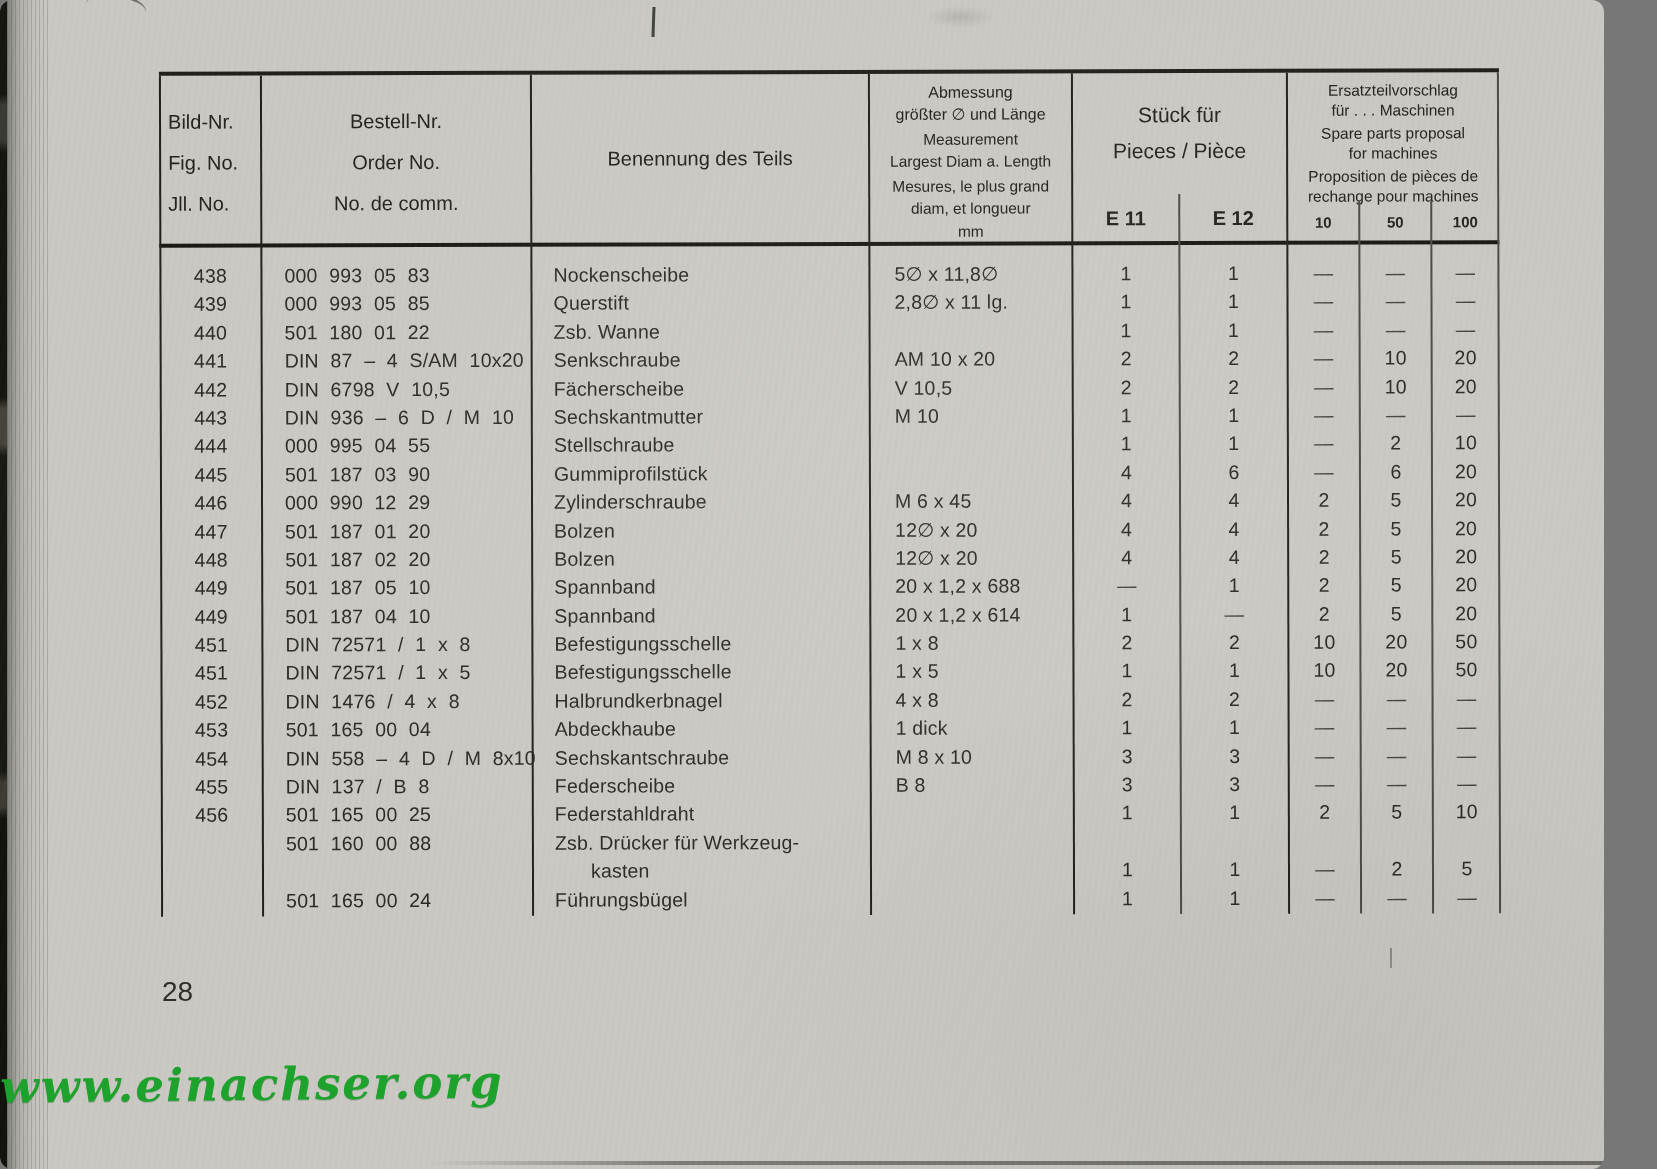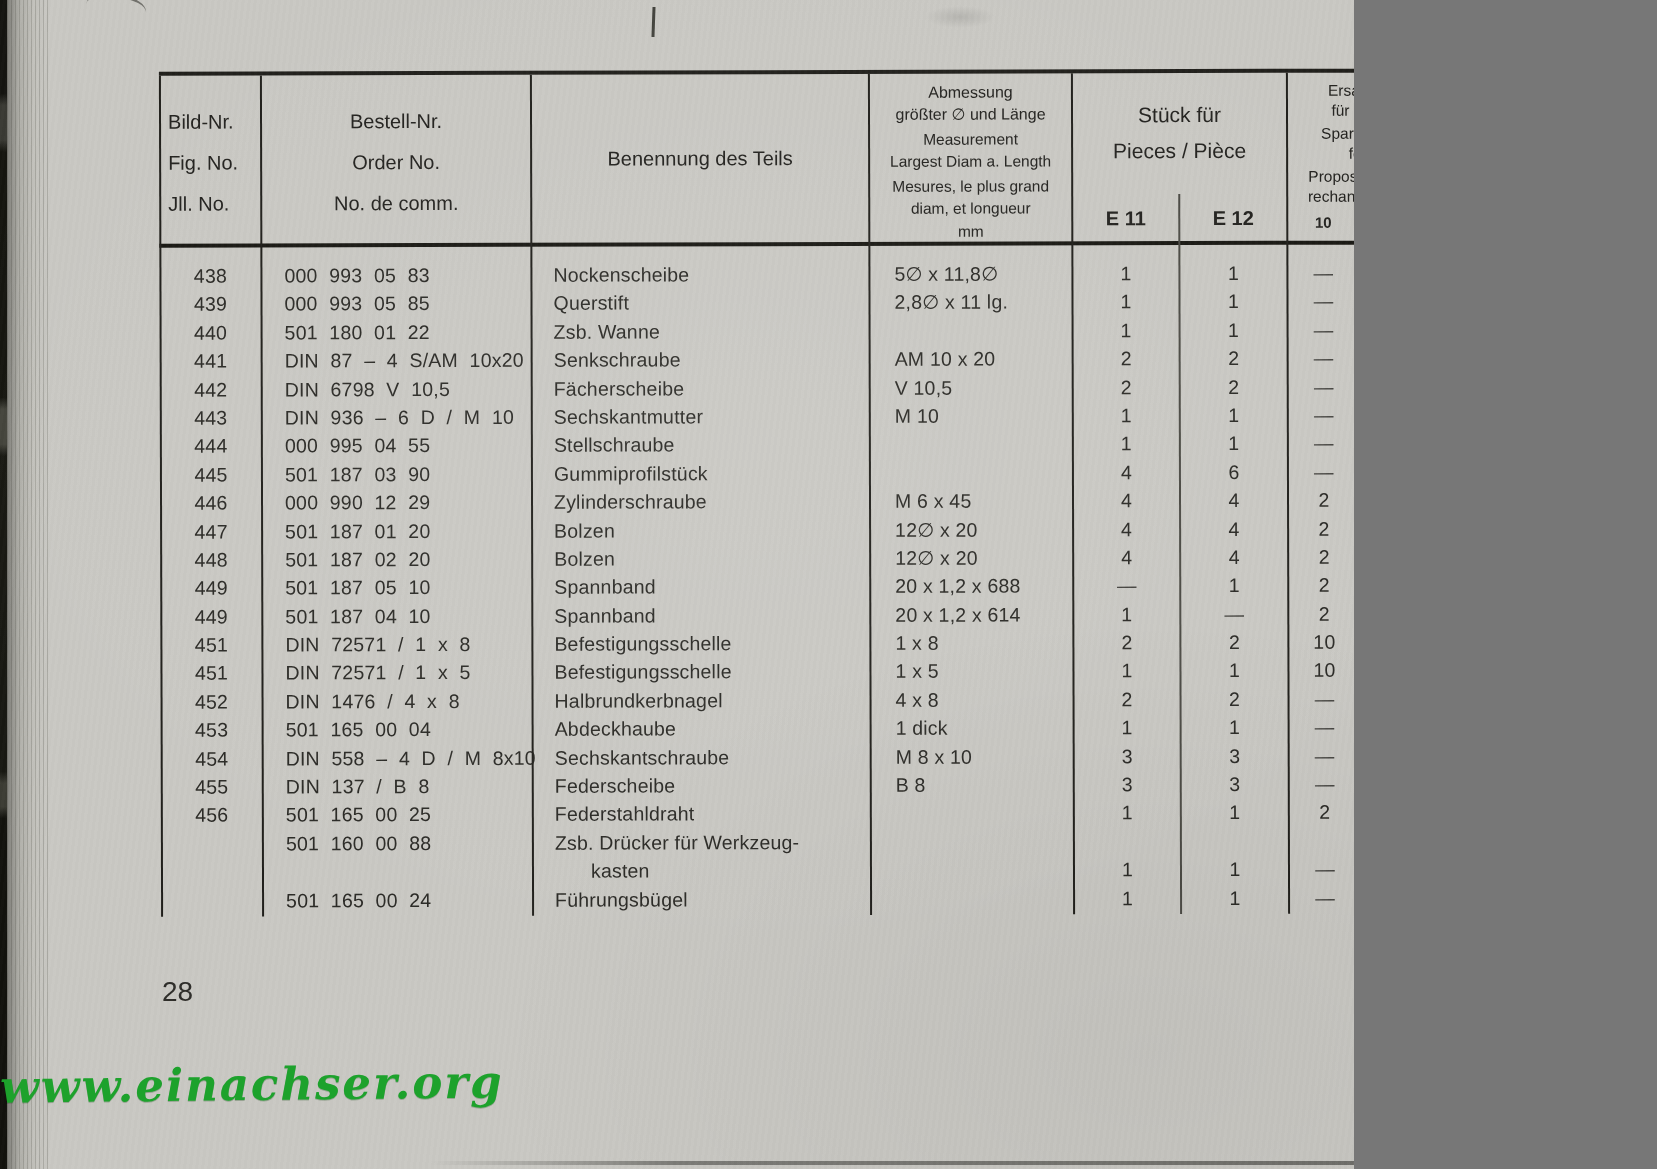--- a/index.html
+++ b/index.html
@@ -1,21 +1,22 @@
 <!DOCTYPE html>
 <html><head>
 <meta charset="utf-8">
 <title>Ersatzteilliste Seite 28</title>
 <style>
   html,body{margin:0;padding:0;background:#777;}
   .page{
-    position:relative;width:1354px;height:1169px;overflow:hidden;
+    position:relative;width:1604px;height:1169px;overflow:hidden;
     background:#c9c8c3;
     font-family:"Liberation Sans","DejaVu Sans",sans-serif;
     color:#2c2b28;
+    border-radius:12px;
   }
   
   .page::before{
     content:"";position:absolute;inset:0;pointer-events:none;z-index:5;
     background:
       radial-gradient(1200px 800px at 55% 38%, rgba(255,255,255,0.06), transparent 70%),
       radial-gradient(900px 600px at 85% 90%, rgba(0,0,0,0.04), transparent 75%),
       repeating-linear-gradient(97deg, rgba(0,0,0,0.012) 0 3px, rgba(255,255,255,0.012) 3px 6px);
   }
   

